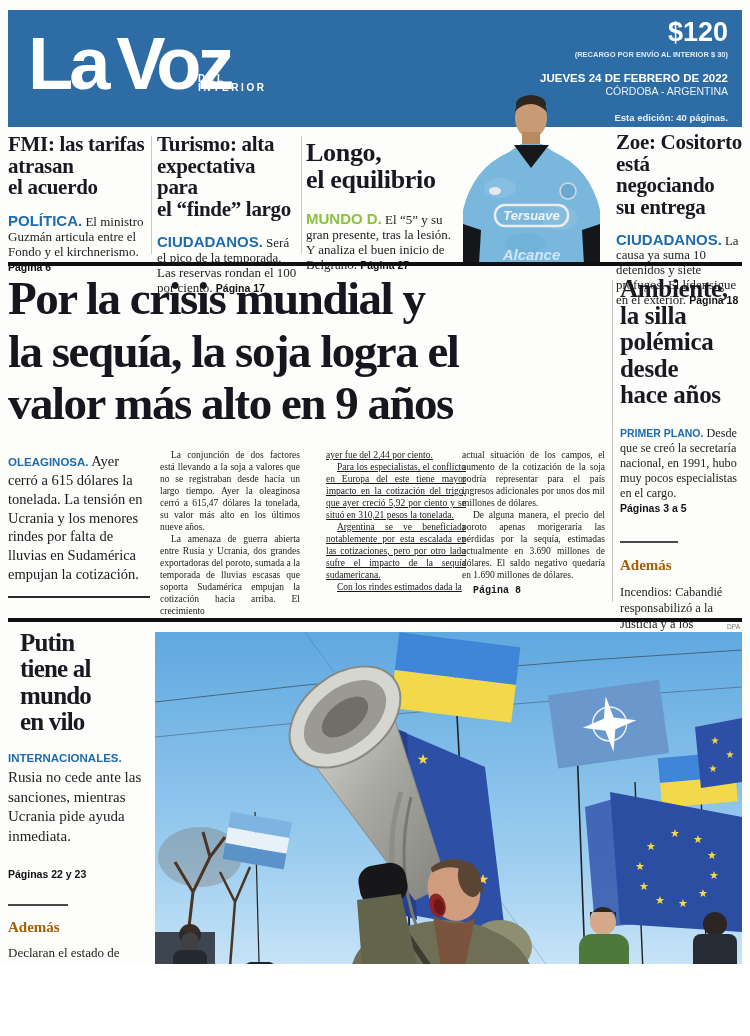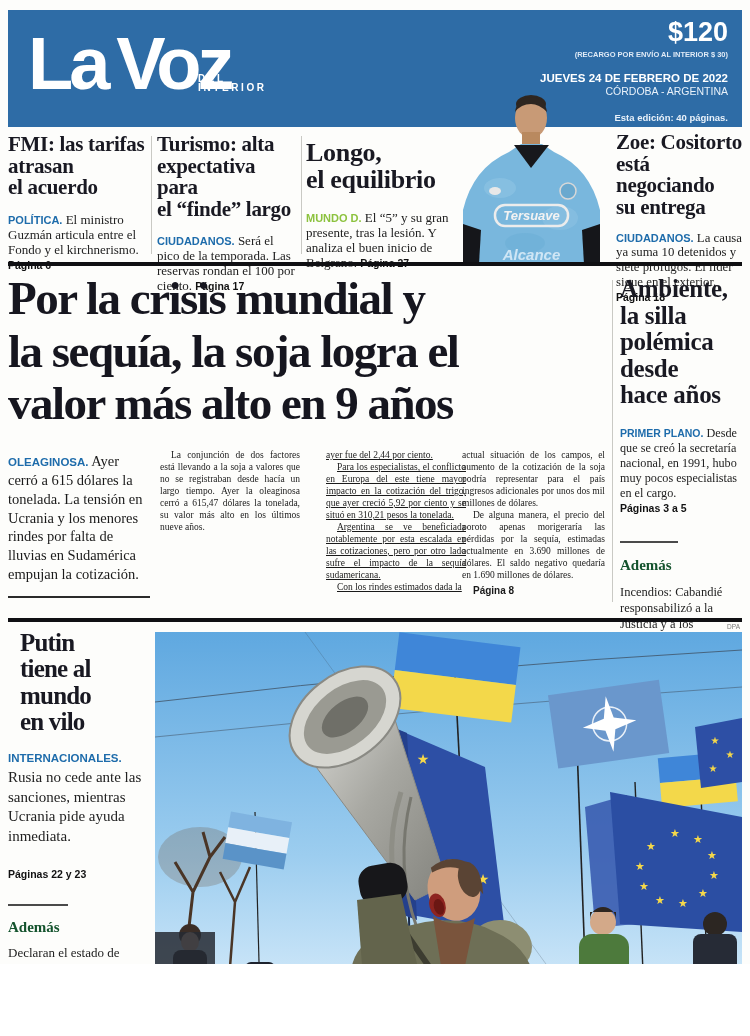--- a/index.html
+++ b/index.html
@@ -19,27 +19,27 @@
   .price-note{font-size:7.5px;font-weight:bold;margin-top:2px;color:#dfeaf6;}
   .mh-date{font-size:11.5px;font-weight:bold;margin-top:13px;}
   .mh-place{font-size:10.5px;margin-top:1px;color:#e8f1fa;}
   .mh-edition{font-size:9.5px;font-weight:bold;margin-top:15px;color:#e8f1fa;}
   .mh-site{font-family:"Liberation Serif",serif;font-style:italic;font-weight:bold;font-size:19px;line-height:1.1;}
 
   
   .pre{white-space:pre-line;}
   .story-hl{margin:0;font-weight:bold;color:#191922;line-height:1.03;letter-spacing:-.3px;}
   .deck{margin:0;font-size:13px;line-height:1.16;color:#222;}
-  .label{font-family:"Liberation Sans",sans-serif;font-weight:bold;font-size:11px;color:#1e6cab;}
+  .label{font-family:"Liberation Sans",sans-serif;font-weight:bold;font-size:15px;color:#1e6cab;}
   .label.green{color:#8cc23e;}
   .pageref{font-family:"Liberation Sans",sans-serif;font-weight:bold;font-size:10.5px;color:#111;}
   .vr{position:absolute;width:1px;background:#c9c9c4;}
   .rule{position:absolute;left:8px;width:734px;background:#101013;}
   .divider{height:2px;background:#4a4a4a;border:none;margin:0;}
-  .ademas{font-weight:bold;font-size:15px;color:#14532d;}
+  .ademas{font-weight:bold;font-size:15px;color:#a16207;}
   .extra-text{font-size:12.5px;line-height:1.28;color:#222;}
 
   
   .s1{position:absolute;left:8px;top:134px;width:138px;}
   .s2{position:absolute;left:157px;top:134px;width:142px;}
   .s3{position:absolute;left:306px;top:140px;width:150px;}
   .s4{position:absolute;left:616px;top:132px;width:126px;}
   .s1 .story-hl,.s2 .story-hl,.s4 .story-hl{font-size:21px;}
   .s3 .story-hl{font-size:26px;}
   .s1 .deck{margin-top:13px;} .s2 .deck{margin-top:12px;}
@@ -49,21 +49,21 @@
 
   
   .main-hl{position:absolute;left:8px;top:272px;width:606px;margin:0;font-size:47px;font-weight:bold;
            line-height:1.12;letter-spacing:-1.5px;color:#16161f;}
   .lead-col{position:absolute;left:8px;top:452px;width:140px;font-size:14.5px;line-height:1.3;color:#1a1a1a;}
   .lead-col .label{font-size:11.5px;}
   .lead-rule{position:absolute;left:8px;top:596px;width:142px;height:2px;background:#2a2a2a;}
   .bodycol{position:absolute;top:450px;width:140px;font-size:9.5px;line-height:1.26;text-align:justify;color:#1a1a1a;}
   .bodycol p{margin:0;text-indent:11px;}
   .bodycol p.cont{text-indent:0;}
-  .bodycol .pageref-p{text-indent:11px;margin-top:3px;font-family:Liberation Sans, sans-serif;
+  .bodycol .pageref-p{text-indent:11px;margin-top:3px;font-family:Liberation Mono, monospace;
                       font-weight:bold;font-size:10px;}
   .bc1{left:160px;} .bc2{left:326px;text-decoration:underline;} .bc3{left:462px;width:143px;}
 
   
   .sidebar{position:absolute;left:620px;top:276px;width:122px;}
   .sidebar .story-hl{font-size:25px;line-height:1.06;}
   .sidebar .deck{margin-top:17px;font-size:12.2px;line-height:1.24;}
   .sidebar .label{font-size:10.5px;}
   .sidebar .divider{width:58px;margin-top:25px;}
   .sidebar .ademas{margin-top:14px;}
@@ -181,20 +181,21 @@
 valor más alto en 9 años</h1>
 
   <div class="lead-col">
     <span class="label">OLEAGINOSA.</span>
     <span>Ayer cerró a 615 dólares la tonelada. La tensión en Ucrania y los menores rindes por falta de lluvias en Sudamérica empujan la cotización.</span>
   </div>
   <div class="lead-rule"></div>
 
   <div class="bodycol bc1">
     <p>La conjunción de dos factores está llevando a la soja a valores que no se registraban desde hacía un largo tiempo. Ayer la oleaginosa cerró a 615,47 dólares la tonelada, su valor más alto en los últimos nueve años.</p>
+    <p>La amenaza de guerra abierta entre Rusia y Ucrania, dos grandes exportadoras del poroto, sumada a la temporada de lluvias escasas que soporta Sudamérica empujan la cotización hacia arriba. El crecimiento</p>
   </div>
   <div class="bodycol bc2">
     <p class="cont">ayer fue del 2,44 por ciento.</p>
     <p>Para los especialistas, el conflicto en Europa del este tiene mayor impacto en la cotización del trigo, que ayer creció 5,92 por ciento y se situó en 310,21 pesos la tonelada.</p>
     <p>Argentina se ve beneficiada notablemente por esta escalada en las cotizaciones, pero por otro lado sufre el impacto de la sequía sudamericana.</p>
     <p>Con los rindes estimados dada la</p>
   </div>
   <div class="bodycol bc3">
     <p class="cont">actual situación de los campos, el aumento de la cotización de la soja podría representar para el país ingresos adicionales por unos dos mil millones de dólares.</p>
     <p>De alguna manera, el precio del poroto apenas morigeraría las pérdidas por la sequía, estimadas actualmente en 3.690 millones de dólares. El saldo negativo quedaría en 1.690 millones de dólares.</p>

